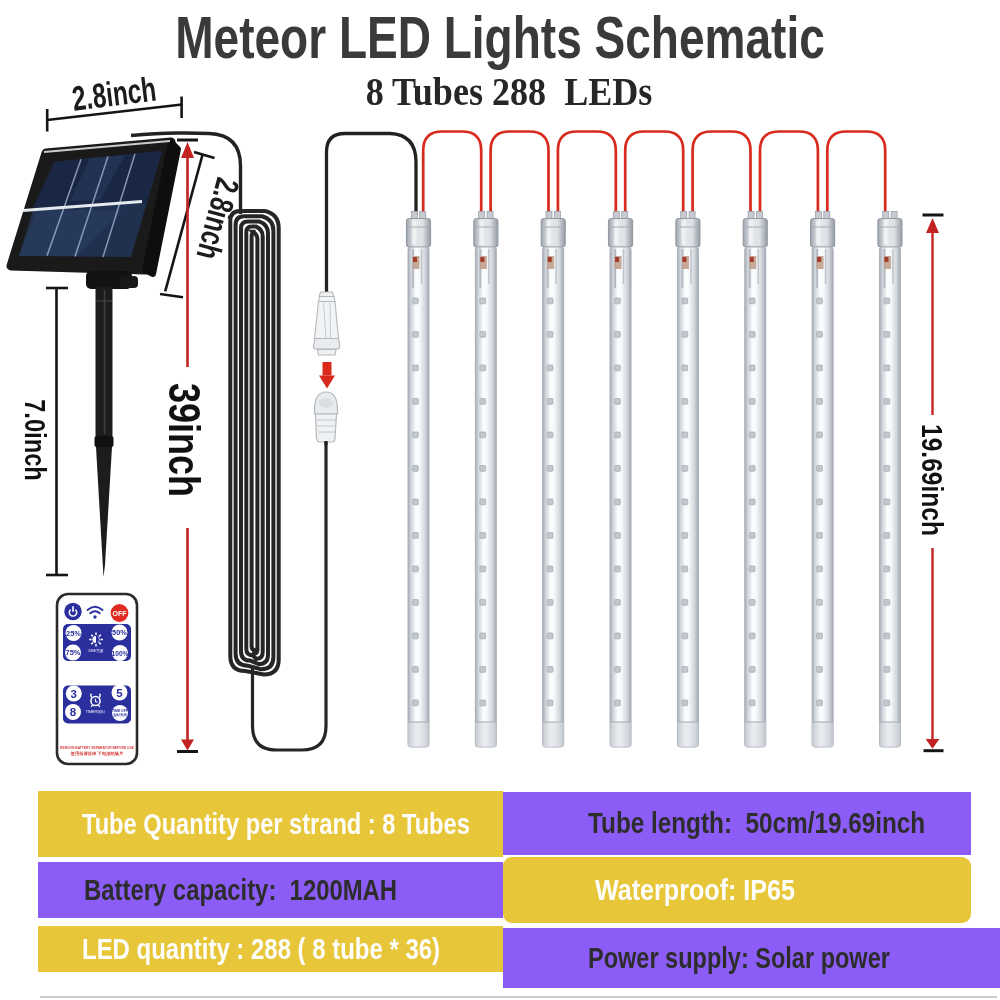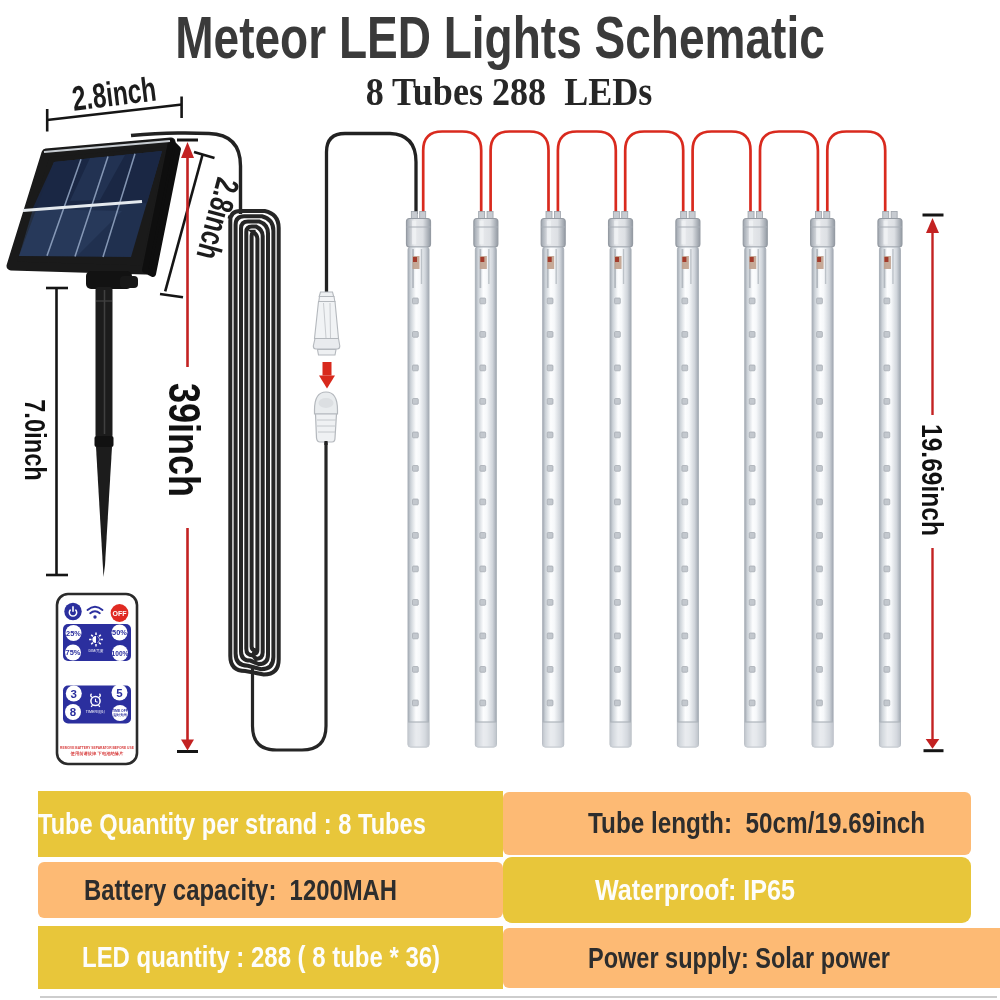--- a/index.html
+++ b/index.html
@@ -6,21 +6,21 @@
   body{width:1000px;height:1000px;background:#fff;position:relative;overflow:hidden;
        font-family:"Liberation Sans",sans-serif;}
   .abs{position:absolute;}
   #title{left:0;top:4px;width:1000px;text-align:center;font-weight:bold;font-size:59px;
          color:#3a3a3a;letter-spacing:0px;transform:scaleX(0.78);transform-origin:500px 0;}
   #subtitle{left:0;top:69px;width:1018px;text-align:center;font-family:"Liberation Serif",serif;
             font-weight:bold;font-size:39px;color:#262626;transform:scaleX(0.925);transform-origin:509px 0;}
   .cell{position:absolute;font-weight:bold;font-size:29px;display:flex;align-items:center;}
   .cell span{white-space:nowrap;transform-origin:0 50%;display:inline-block;}
   .yellow{background:#e8c63a;color:#fdfdfb;}
-  .cream{background:#fdba74;color:#2d2d2d;border-radius:6px;}
+  .cream{background:#8b5cf6;color:#2d2d2d;}
 </style>
 </head>
 <body>
 <div class="abs" id="title">Meteor LED Lights Schematic</div>
 <div class="abs" id="subtitle">8 Tubes 288&nbsp; LEDs</div>
 
 <svg class="abs" style="left:0;top:0" width="1000" height="790" viewBox="0 0 1000 790">
 <defs>
   <linearGradient id="tubeg" x1="0" y1="0" x2="1" y2="0">
     <stop offset="0" stop-color="#a3aab3"></stop>
@@ -434,31 +434,31 @@
   <path d="M99.2 697.2 Q101.2 695.4 99.4 693.8" fill="none" stroke="#fff" stroke-width="1.4"></path>
   <line x1="92.5" y1="705.2" x2="91.2" y2="706.8" stroke="#fff" stroke-width="1.3"></line>
   <line x1="98.5" y1="705.2" x2="99.8" y2="706.8" stroke="#fff" stroke-width="1.3"></line>
   <text x="95.5" y="713.4" font-size="3.6" fill="#fff" text-anchor="middle">TIMER/定时</text>
 
   <text x="97" y="748.5" font-size="3.3" font-weight="bold" fill="#d84040" text-anchor="middle">REMOVE BATTERY SEPARATOR BEFORE USE</text>
   <text x="97" y="755" font-size="4.3" font-weight="bold" fill="#d84040" text-anchor="middle">使用前请拔掉 下电池绝缘片</text>
 </g>
 </svg>
 
-<div class="cell yellow" style="left:38px;top:791px;width:465px;height:66px;box-sizing:border-box;">
+<div class="cell yellow" style="left:38px;top:791px;width:465px;height:66px;padding-left:44px;box-sizing:border-box;">
     <span id="t1" style="transform:scaleX(0.815)">Tube Quantity per strand : 8 Tubes</span>
   </div>
 <div class="cell cream" style="left:503px;top:792px;width:468px;height:63px;padding-left:85px;box-sizing:border-box;">
     <span id="t2" style="transform:scaleX(0.838)">Tube length:&nbsp; 50cm/19.69inch</span>
   </div>
 <div class="cell cream" style="left:38px;top:862px;width:465px;height:56px;padding-left:46px;box-sizing:border-box;">
     <span id="t3" style="transform:scaleX(0.823)">Battery capacity:&nbsp; 1200MAH</span>
   </div>
 <div class="cell yellow" style="left:503px;top:857px;width:468px;height:66px;padding-left:92px;box-sizing:border-box;border-radius:9px;">
     <span id="t4" style="transform:scaleX(0.866)">Waterproof: IP65</span>
   </div>
-<div class="cell yellow" style="left:38px;top:926px;width:465px;height:63px;padding-left:44px;box-sizing:border-box;">
+<div class="cell yellow" style="left:38px;top:926px;width:465px;height:46px;padding-left:44px;box-sizing:border-box;">
     <span id="t5" style="transform:scaleX(0.826)">LED quantity : 288 ( 8 tube * 36)</span>
   </div>
 <div class="cell cream" style="left:503px;top:928px;width:506px;height:60px;padding-left:85px;box-sizing:border-box;">
     <span id="t6" style="transform:scaleX(0.811)">Power supply: Solar power</span>
   </div>
 <div class="abs" style="left:40px;top:996px;width:957px;height:2px;background:#cdcdcd;"></div>
 
 </body></html>

